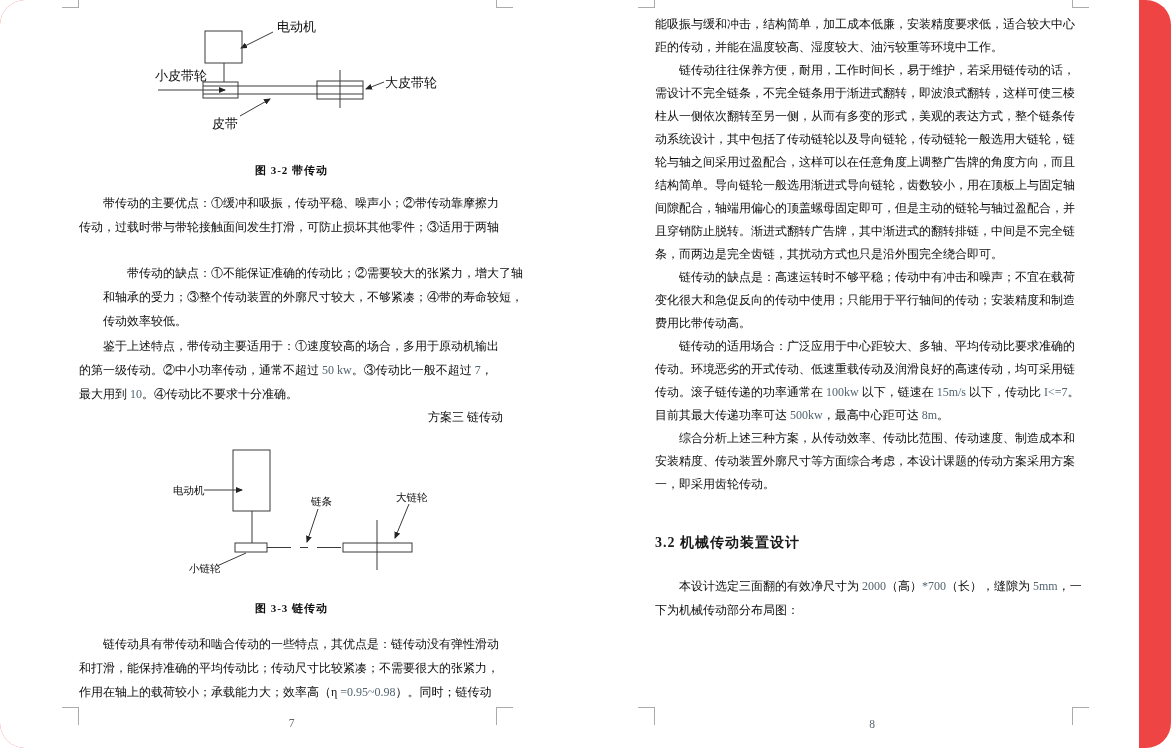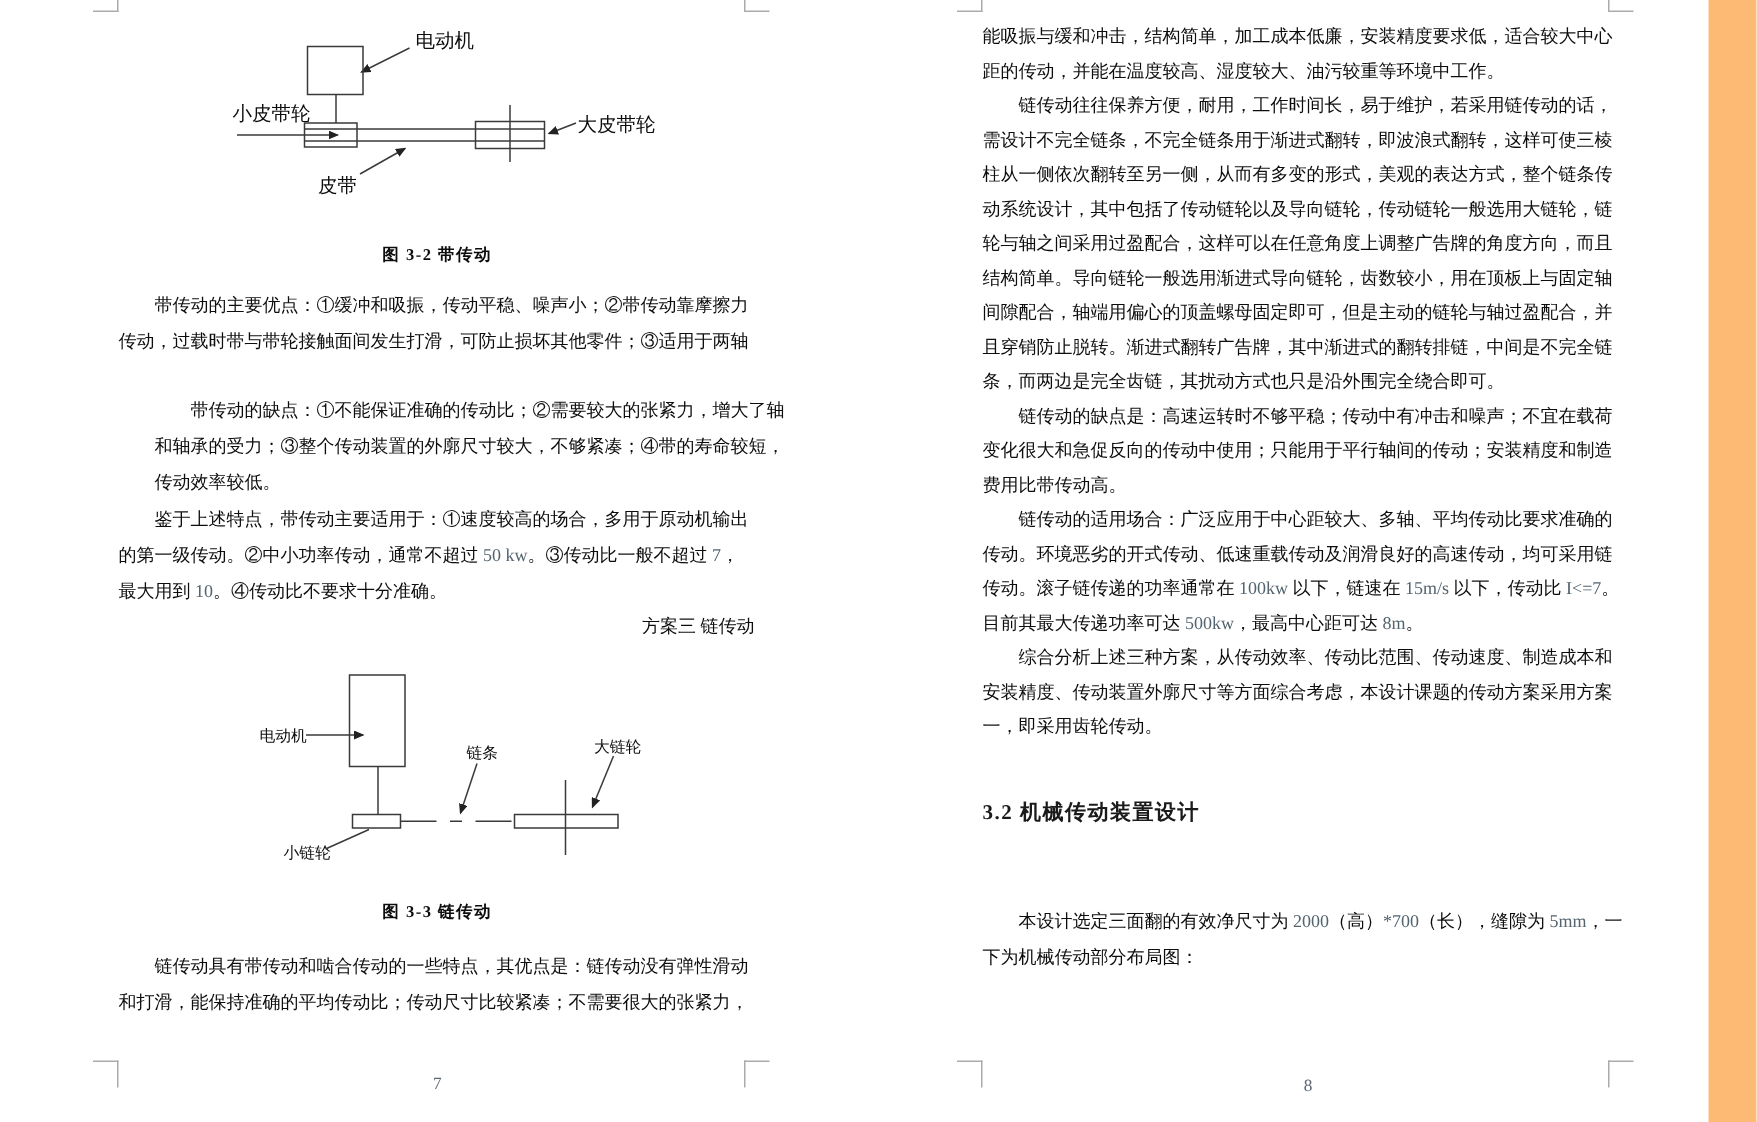--- a/index.html
+++ b/index.html
@@ -1,17 +1,17 @@
 <!DOCTYPE html>
 <html><head>
 <meta charset="utf-8">
 <style>
   html,body{margin:0;padding:0;background:#fff;}
-  .canvas{position:relative;width:1171px;height:748px;overflow:hidden;background:#fdba74;
-          font-family:"Liberation Serif","DejaVu Serif",serif;color:#0d0d0d;}
+  .canvas{position:relative;width:1171px;height:748px;overflow:hidden;background:#ef4444;
+          font-family:"Liberation Serif","DejaVu Serif",serif;color:#0d0d0d;border-radius:25px;}
   .page{position:absolute;top:0;height:748px;background:#ffffff;}
   .divider{position:absolute;top:0;height:748px;background:#dde4ea;
            border-left:1px solid #c9d2d8;border-right:1px solid #c9d2d8;box-sizing:border-box;}
   .tblock{position:absolute;font-size:12px;line-height:24px;white-space:pre;letter-spacing:0;}
   .tblock.rp{line-height:23px;}
   .tblock.rp2{line-height:23.5px;}
   .line{white-space:pre;}
   .acc{color:#53646f;}
   .caption{position:absolute;left:0;width:583px;text-align:center;font-size:11px;font-weight:bold;
            line-height:14px;letter-spacing:1px;}
@@ -93,36 +93,36 @@
       <text class="fig2-label" x="231" y="60">链条</text>
       <line x1="238" y1="64" x2="227" y2="97" marker-end="url(#arw2)"></line>
 
       <rect x="263" y="98" width="69" height="9"></rect>
       <line x1="297" y1="75" x2="297" y2="125"></line>
       <text class="fig2-label" x="316" y="56">大链轮</text>
       <line x1="329" y1="59" x2="315" y2="93" marker-end="url(#arw2)"></line>
     </svg>
     <div class="caption" style="top:601px;">图 3-3 链传动</div>
 
-    <div class="tblock" style="left:79px;top:632px;width:424px;"><div class="line">　　链传动具有带传动和啮合传动的一些特点，其优点是：链传动没有弹性滑动</div><div class="line">和打滑，能保持准确的平均传动比；传动尺寸比较紧凑；不需要很大的张紧力，</div></div>
+    <div class="tblock" style="left:79px;top:632px;width:424px;"><div class="line">　　链传动具有带传动和啮合传动的一些特点，其优点是：链传动没有弹性滑动</div><div class="line">和打滑，能保持准确的平均传动比；传动尺寸比较紧凑；不需要很大的张紧力，</div><div class="line">作用在轴上的载荷较小；承载能力大；效率高（η <span class="acc">=0.95~0.98</span>）。同时；链传动</div></div>
 
     <div class="pagenum" style="left:0;top:716px;width:583px;">7</div>
   </div>
 
   <div class="divider" style="left:583px;width:15px;"></div>
 
   <div class="page" style="left:566px;width:573px;">
 
     <div class="mark tl" style="left:72px;top:0;width:17px;height:8px;"></div>
     <div class="mark tr" style="left:506px;top:0;width:17px;height:8px;"></div>
     <div class="mark bl" style="left:72px;top:707px;width:17px;height:18px;"></div>
     <div class="mark br" style="left:506px;top:707px;width:17px;height:18px;"></div>
 
     <div class="tblock rp" style="left:89px;top:13px;width:424px;"><div class="line">能吸振与缓和冲击，结构简单，加工成本低廉，安装精度要求低，适合较大中心</div><div class="line">距的传动，并能在温度较高、湿度较大、油污较重等环境中工作。</div><div class="line">　　链传动往往保养方便，耐用，工作时间长，易于维护，若采用链传动的话，</div><div class="line">需设计不完全链条，不完全链条用于渐进式翻转，即波浪式翻转，这样可使三棱</div><div class="line">柱从一侧依次翻转至另一侧，从而有多变的形式，美观的表达方式，整个链条传</div><div class="line">动系统设计，其中包括了传动链轮以及导向链轮，传动链轮一般选用大链轮，链</div><div class="line">轮与轴之间采用过盈配合，这样可以在任意角度上调整广告牌的角度方向，而且</div><div class="line">结构简单。导向链轮一般选用渐进式导向链轮，齿数较小，用在顶板上与固定轴</div><div class="line">间隙配合，轴端用偏心的顶盖螺母固定即可，但是主动的链轮与轴过盈配合，并</div><div class="line">且穿销防止脱转。渐进式翻转广告牌，其中渐进式的翻转排链，中间是不完全链</div><div class="line">条，而两边是完全齿链，其扰动方式也只是沿外围完全绕合即可。</div><div class="line">　　链传动的缺点是：高速运转时不够平稳；传动中有冲击和噪声；不宜在载荷</div><div class="line">变化很大和急促反向的传动中使用；只能用于平行轴间的传动；安装精度和制造</div><div class="line">费用比带传动高。</div><div class="line">　　链传动的适用场合：广泛应用于中心距较大、多轴、平均传动比要求准确的</div><div class="line">传动。环境恶劣的开式传动、低速重载传动及润滑良好的高速传动，均可采用链</div><div class="line">传动。滚子链传递的功率通常在 <span class="acc">100kw</span> 以下，链速在 <span class="acc">15m/s</span> 以下，传动比 <span class="acc">I&lt;=7</span>。</div><div class="line">目前其最大传递功率可达 <span class="acc">500kw</span>，最高中心距可达 <span class="acc">8m</span>。</div><div class="line">　　综合分析上述三种方案，从传动效率、传动比范围、传动速度、制造成本和</div><div class="line">安装精度、传动装置外廓尺寸等方面综合考虑，本设计课题的传动方案采用方案</div><div class="line">一，即采用齿轮传动。</div></div>
 
     <div class="heading" style="left:89px;top:532px;">3.2 机械传动装置设计</div>
 
-    <div class="tblock rp2" style="left:89px;top:575px;width:424px;margin-top:28px;"><div class="line">　　本设计选定三面翻的有效净尺寸为 <span class="acc">2000</span>（高）<span class="acc">*700</span>（长），缝隙为 <span class="acc">5mm</span>，一</div><div class="line">下为机械传动部分布局图：</div></div>
+    <div class="tblock rp2" style="left:89px;top:575px;width:424px;"><div class="line">　　本设计选定三面翻的有效净尺寸为 <span class="acc">2000</span>（高）<span class="acc">*700</span>（长），缝隙为 <span class="acc">5mm</span>，一</div><div class="line">下为机械传动部分布局图：</div></div>
 
     <div class="pagenum" style="left:0;top:717px;width:612px;">8</div>
   </div>
 
 </div>
 
 </body></html>

